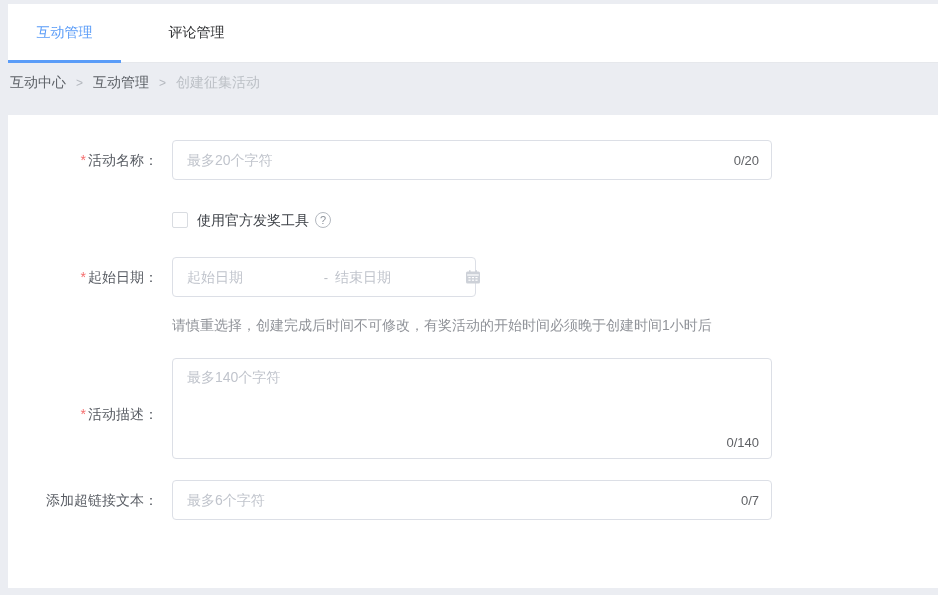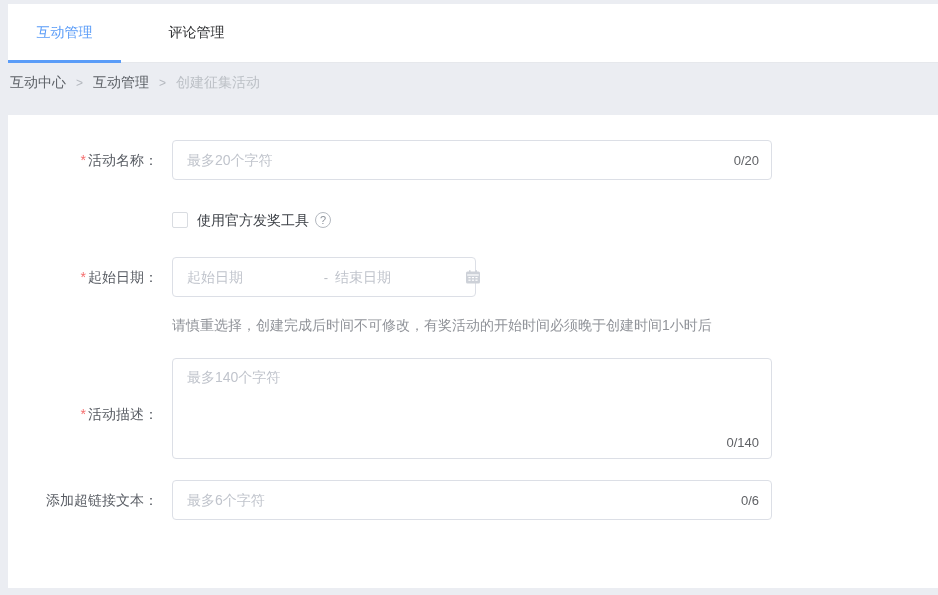--- a/index.html
+++ b/index.html
@@ -198,18 +198,18 @@
     <div class="fctrl ta-wrap">
       <textarea placeholder="最多140个字符" style=""></textarea>
       <span class="ta-counter">0/140</span>
     </div>
   </div>
 
   <div class="frow m-after-desc">
     <div class="flabel">添加超链接文本：</div>
     <div class="fctrl">
       <input class="text-input" type="text" placeholder="最多6个字符" style="">
-      <span class="counter">0/6</span>
+      <span class="counter">0/7</span>
     </div>
   </div>
 
 
 </div>
 
 </body></html>

